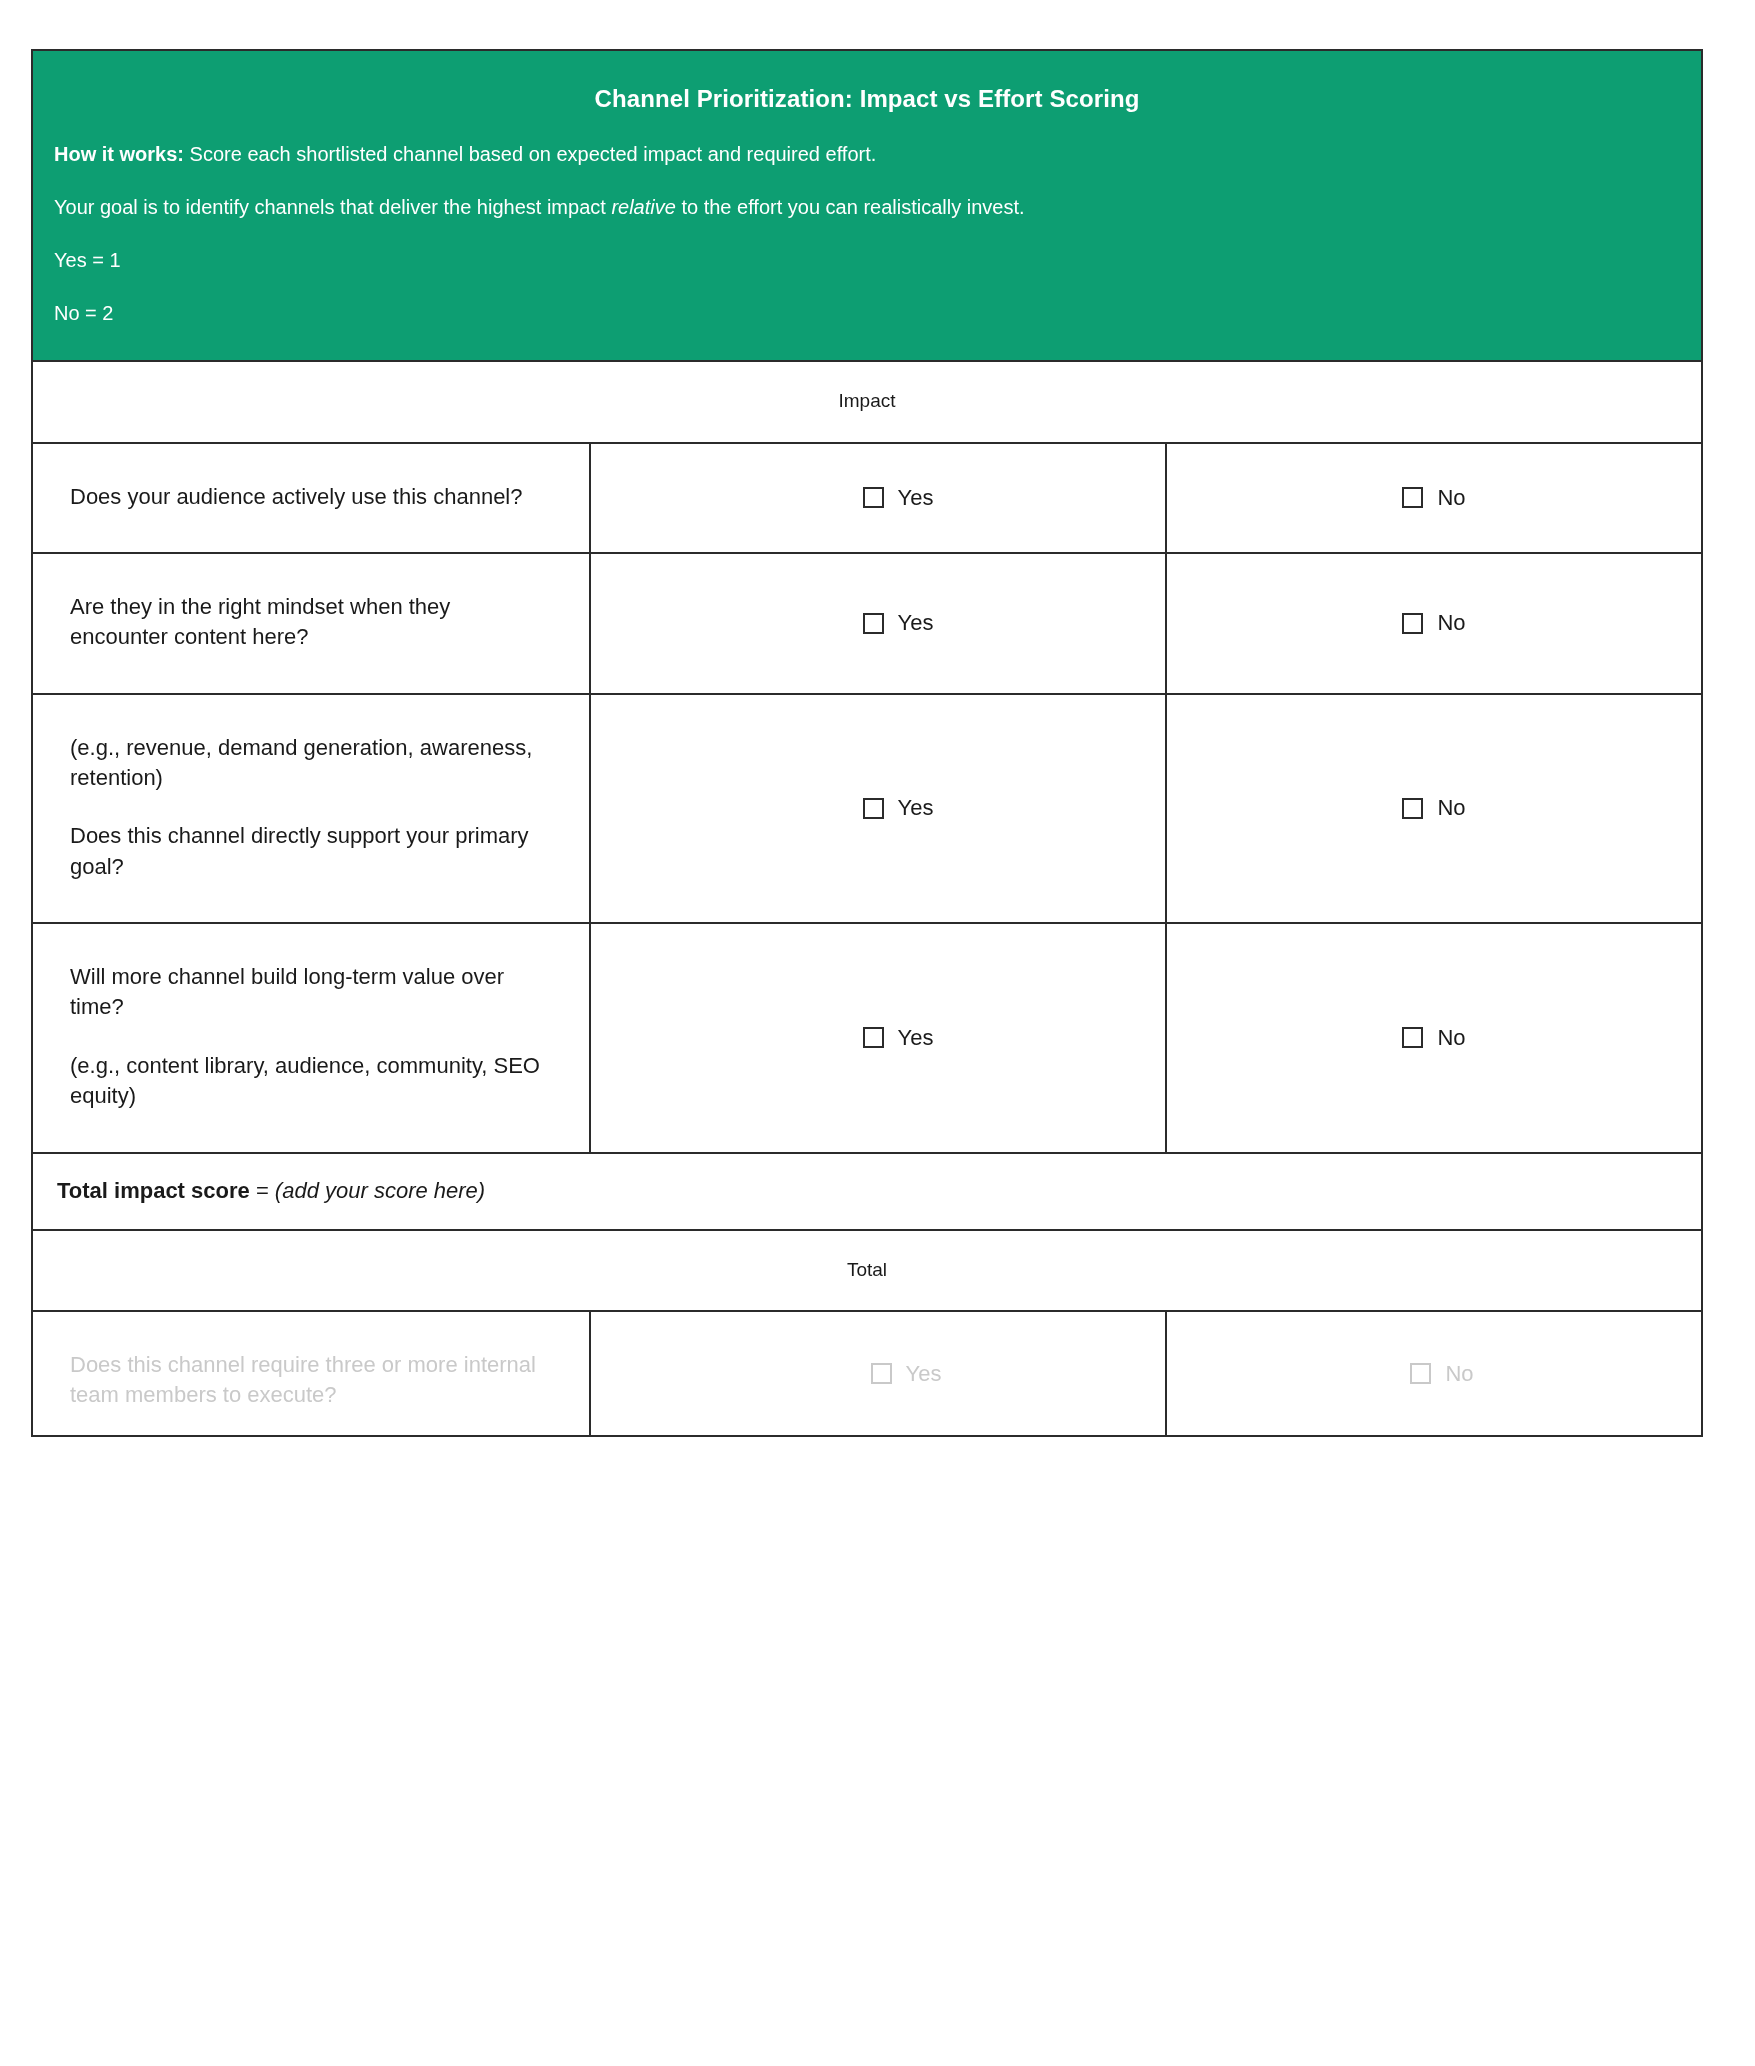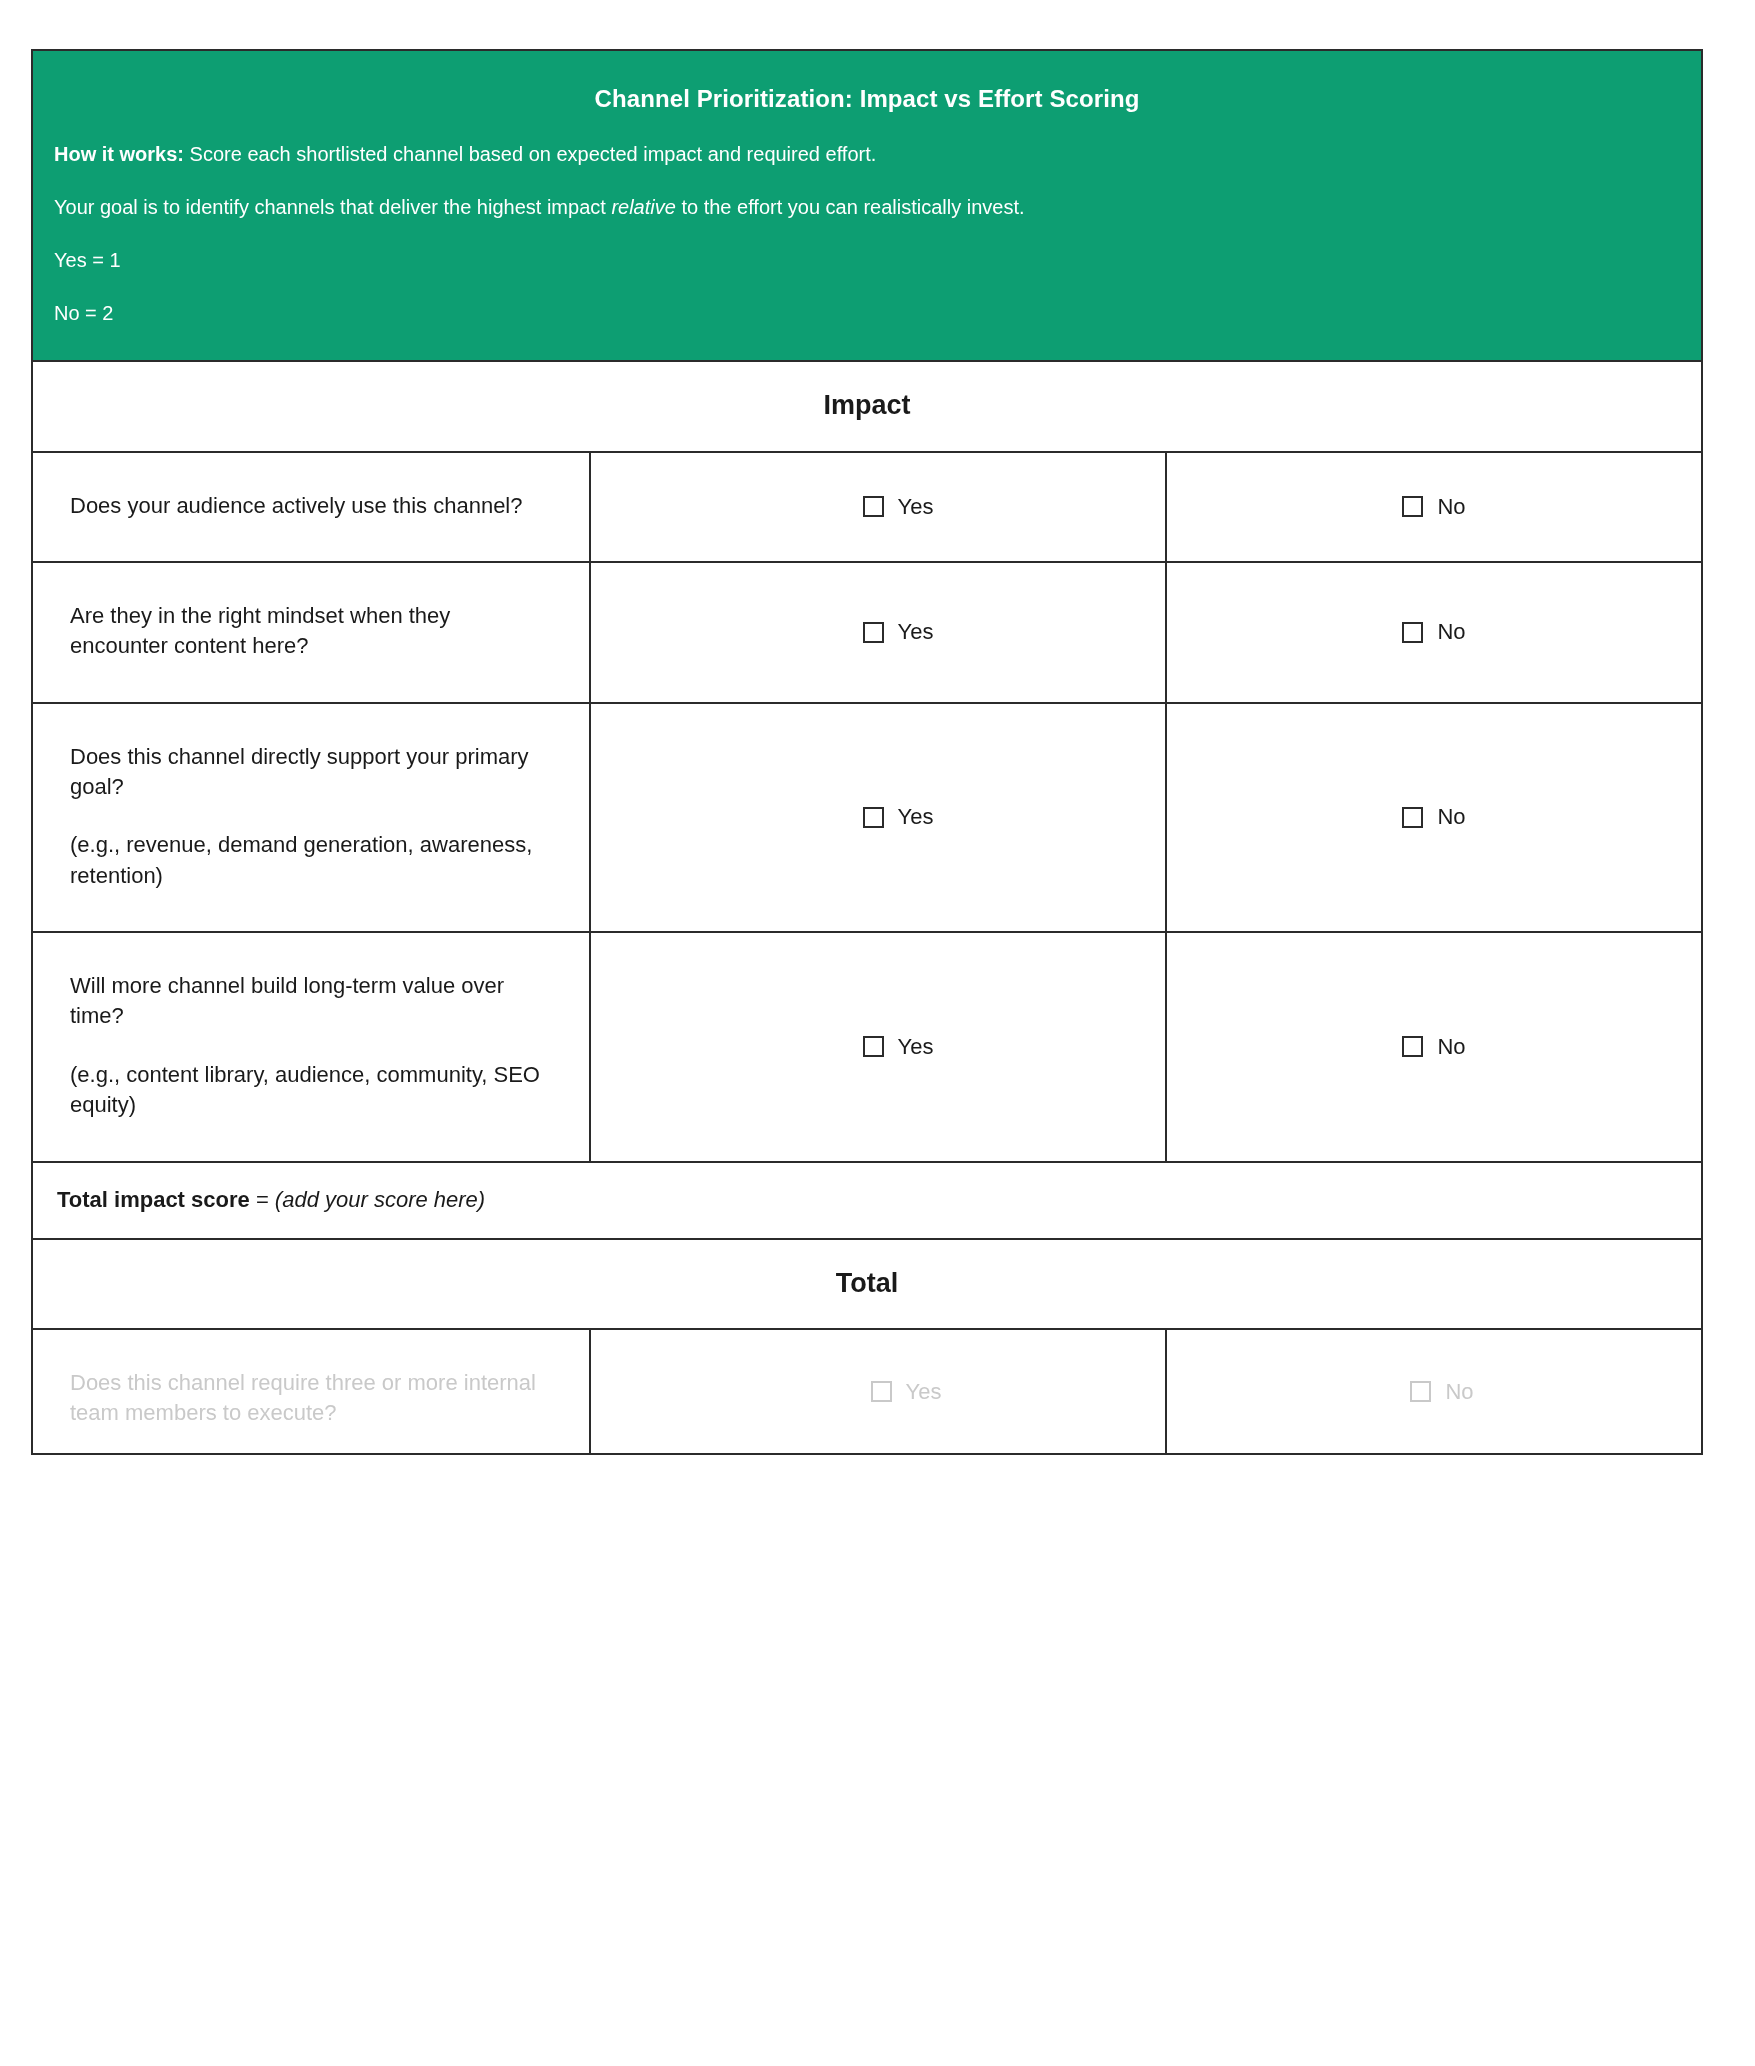--- a/index.html
+++ b/index.html
@@ -47,22 +47,22 @@
     font-weight: 400;
   }
   .header-p:last-child { margin-bottom: 2.8px; }
   .header-p b { font-weight: bold; }
   .header-p i { font-style: italic; }
 
   
   .section-head {
     border-top: 2.1px solid #2b2b2b;
     text-align: center;
-    font-size: 27px;
-    font-weight: bold;
+    font-size: 19px;
+    font-weight: normal;
     padding: 28px 0 29.5px 0;
   }
 
   .row {
     display: flex;
     border-top: 2.1px solid #2b2b2b;
     min-height: 84px;
   }
   .cell-q {
     width: 558px;
@@ -167,22 +167,22 @@
       <div class="cell-opt">
         <span class="opt-inner">
           <span class="checkbox"></span>
           <span>No</span>
         </span>
       </div>
     </div>
 
     <div class="row">
       <div class="cell-q">
+        <p>(e.g., revenue, demand generation, awareness, retention)</p>
         <p>Does this channel directly support your primary goal?</p>
-        <p>(e.g., revenue, demand generation, awareness, retention)</p>
       </div>
       <div class="cell-opt divider">
         <span class="opt-inner">
           <span class="checkbox"></span>
           <span>Yes</span>
         </span>
       </div>
       <div class="cell-opt">
         <span class="opt-inner">
           <span class="checkbox"></span>

